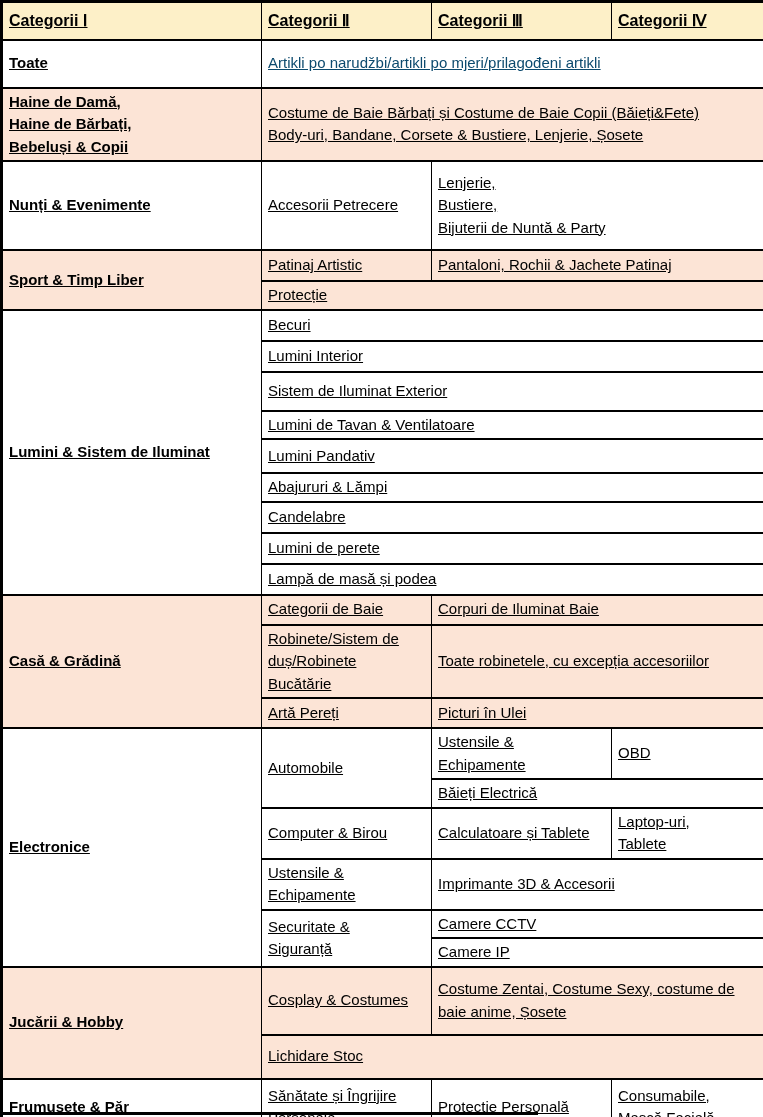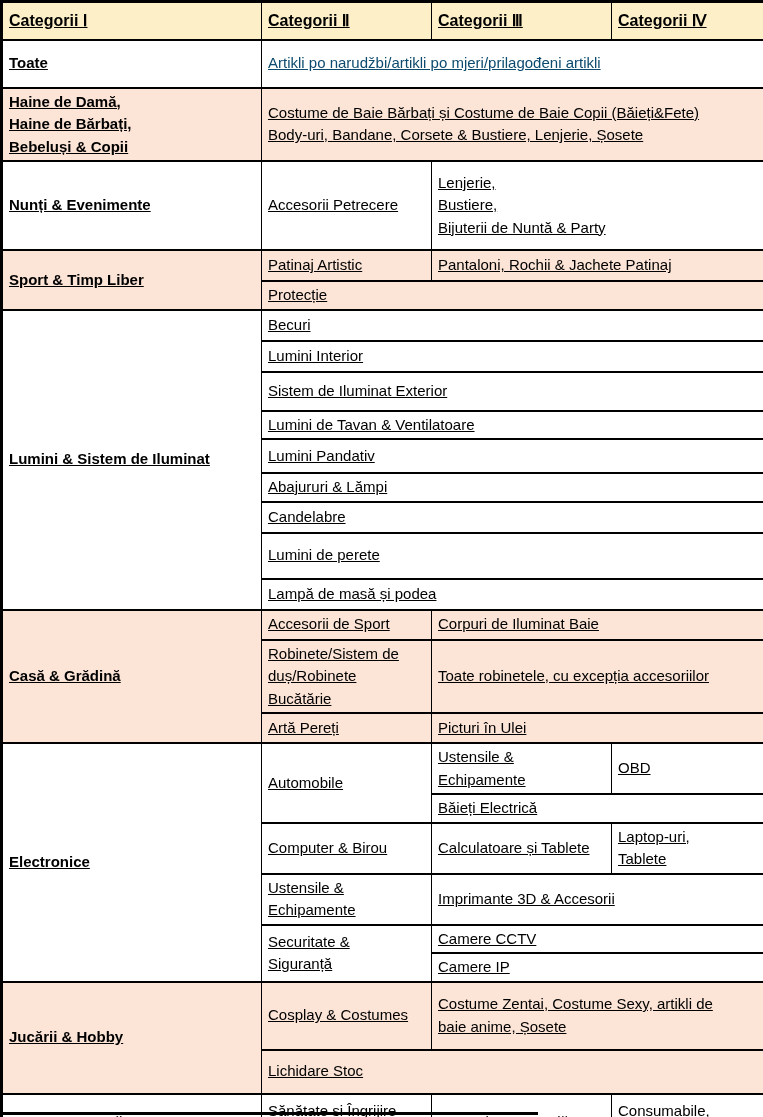--- a/index.html
+++ b/index.html
@@ -115,30 +115,30 @@
         </tr>
     <tr style="height:34px">
           <td colspan="3">Lumini Pandativ</td>
         </tr>
     <tr style="height:20px">
           <td colspan="3">Abajururi &amp; Lămpi</td>
         </tr>
     <tr style="height:31px">
           <td colspan="3">Candelabre</td>
         </tr>
-    <tr style="height:46px">
+    <tr style="height:31px">
           <td colspan="3">Lumini de perete</td>
         </tr>
     <tr style="height:31px">
           <td colspan="3">Lampă de masă și podea</td>
         </tr>
 
     <tr style="height:30px">
       <td class="bold peach" rowspan="3">Casă &amp; Grădină</td>
-      <td class="peach">Accesorii de Sport</td>
+      <td class="peach">Categorii de Baie</td>
       <td class="peach" colspan="2">Corpuri de Iluminat Baie</td>
     </tr>
     <tr style="height:64px">
       <td class="peach">Robinete/Sistem de
 duș/Robinete
 Bucătărie</td>
       <td class="peach" colspan="2">Toate robinetele, cu excepția accesoriilor</td>
     </tr>
     <tr style="height:30px">
       <td class="peach">Artă Pereți</td>
@@ -171,21 +171,21 @@
 Siguranță</td>
       <td colspan="2">Camere CCTV</td>
     </tr>
     <tr style="height:25px">
       <td colspan="2">Camere IP</td>
     </tr>
 
     <tr style="height:68px">
       <td class="bold peach" rowspan="2">Jucării &amp; Hobby</td>
       <td class="peach">Cosplay &amp; Costumes</td>
-      <td class="peach" colspan="2">Costume Zentai, Costume Sexy, artikli de
+      <td class="peach" colspan="2">Costume Zentai, Costume Sexy, costume de
 baie anime, Șosete</td>
     </tr>
     <tr style="height:44px">
       <td class="peach" colspan="3">Lichidare Stoc</td>
     </tr>
 
     <tr style="height:57px">
       <td class="bold">Frumusețe &amp; Păr</td>
       <td>Sănătate și Îngrijire
 Personală</td>

